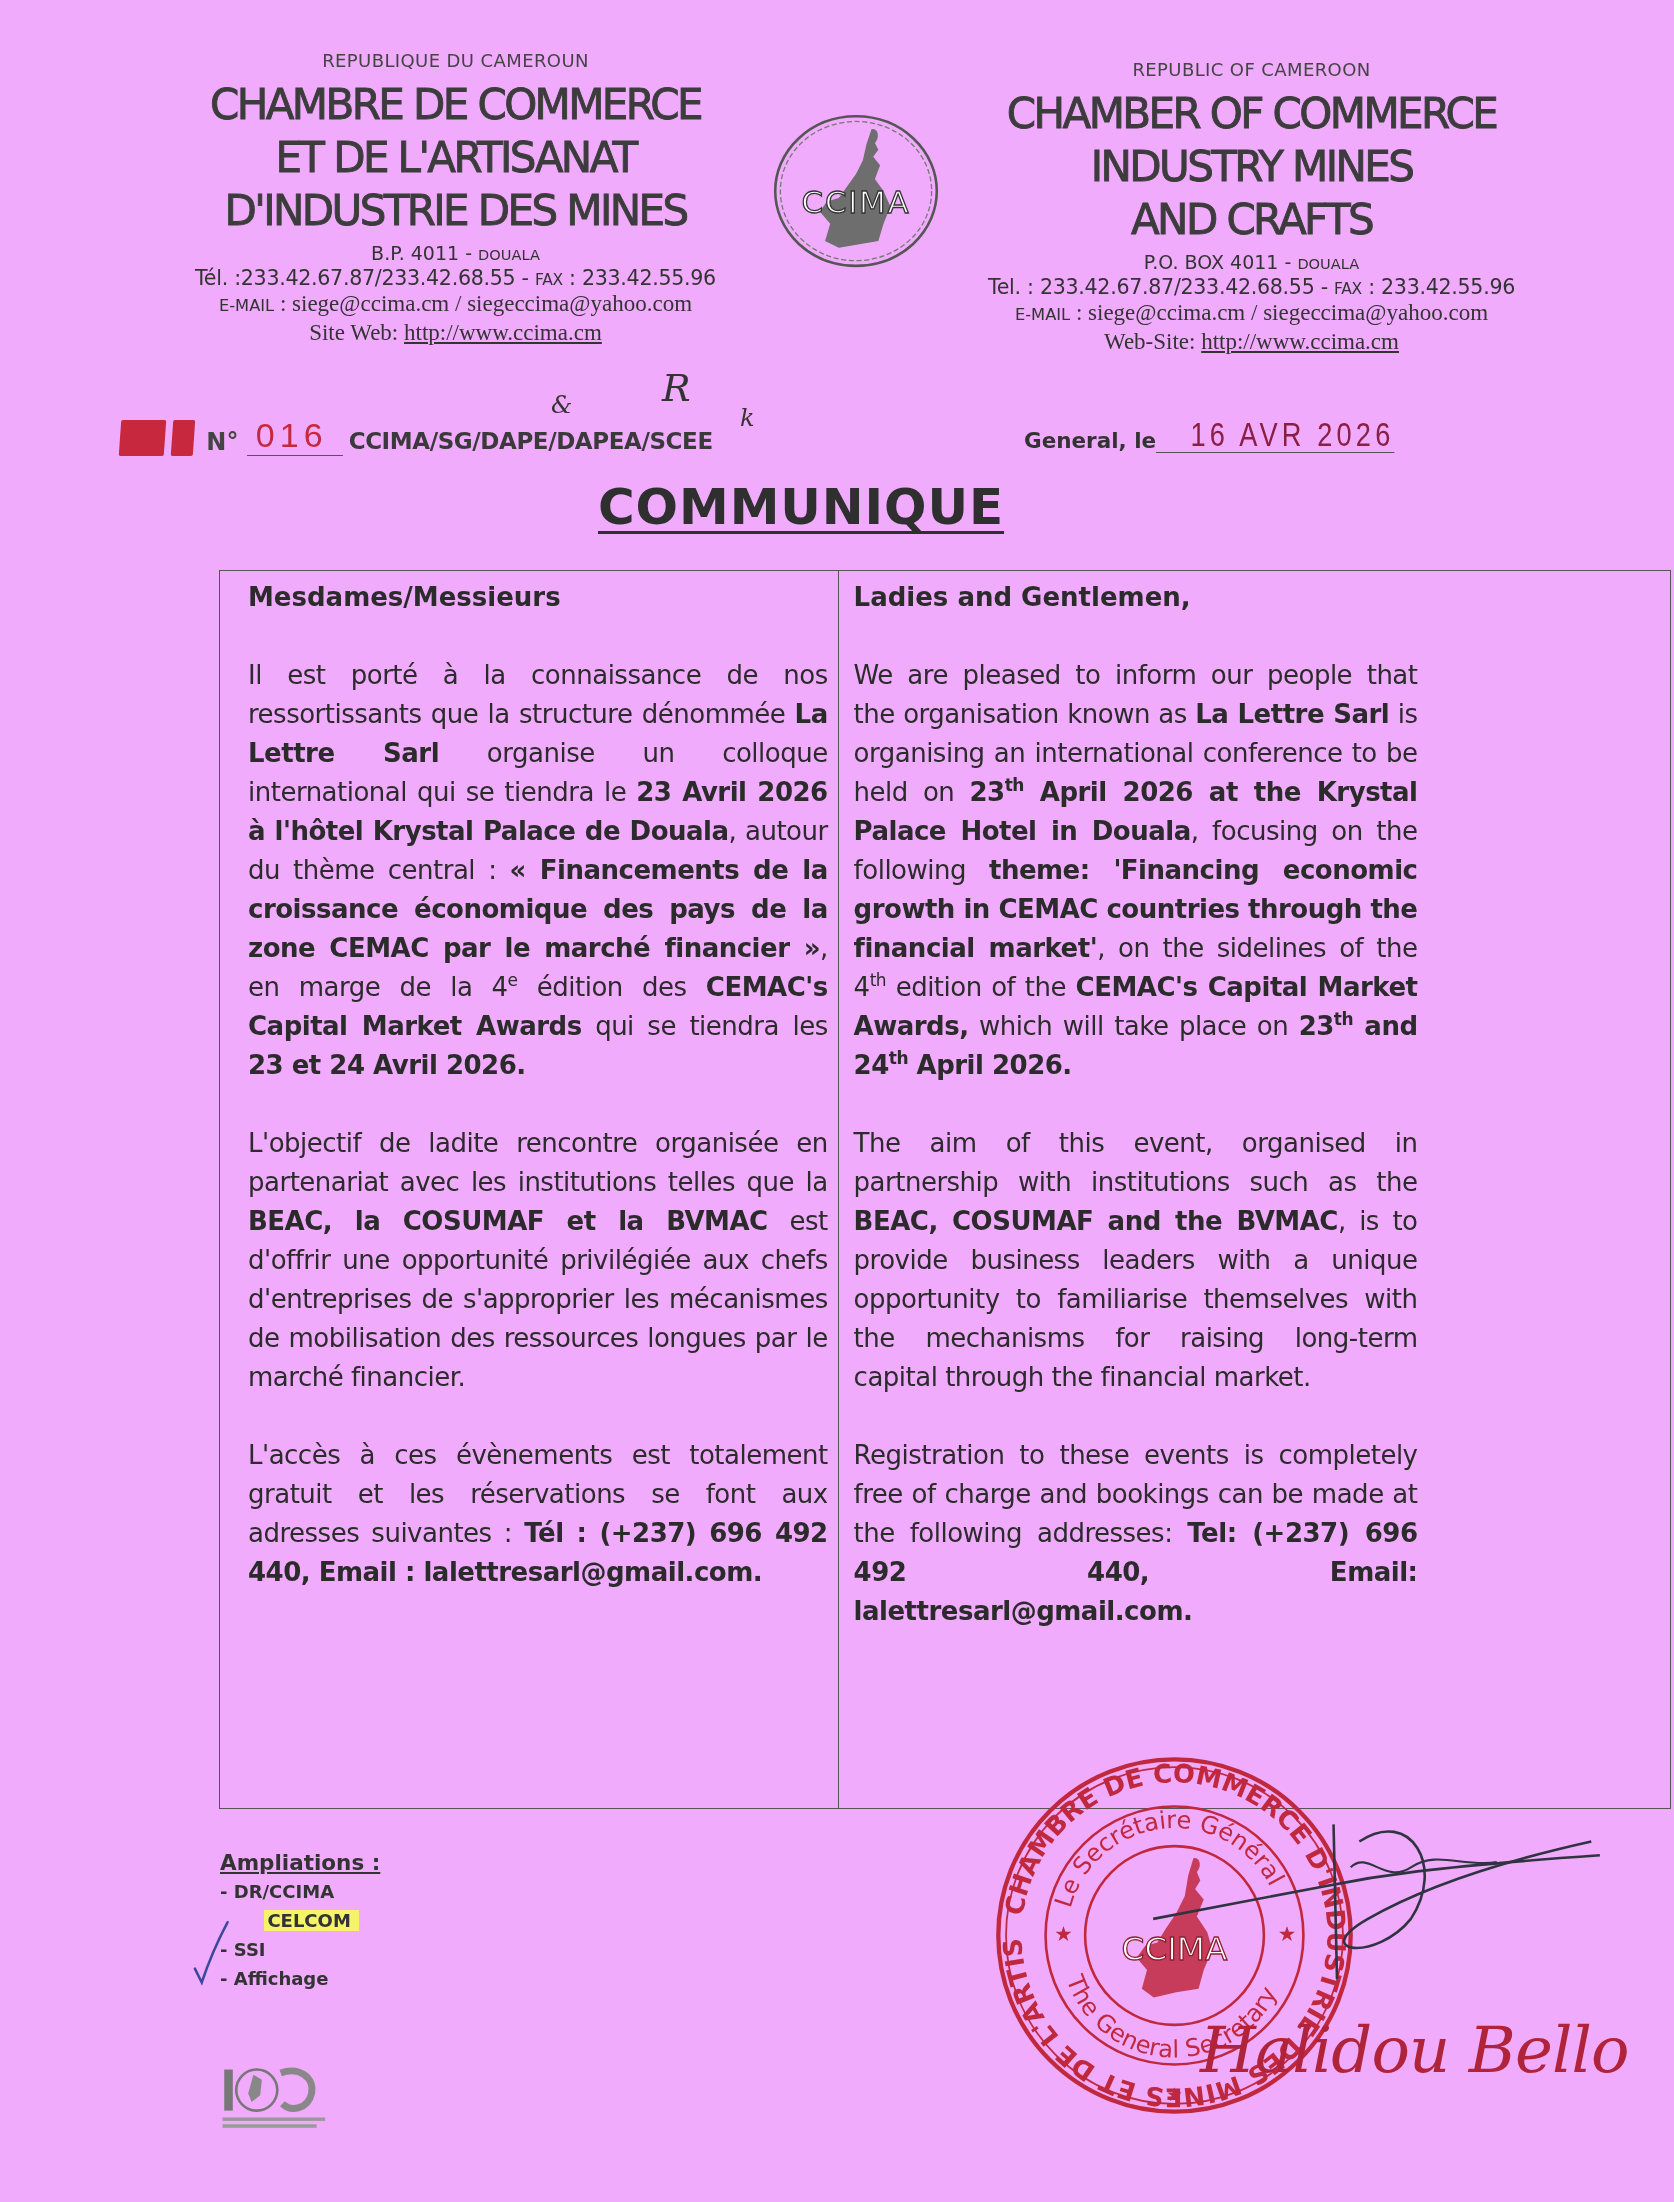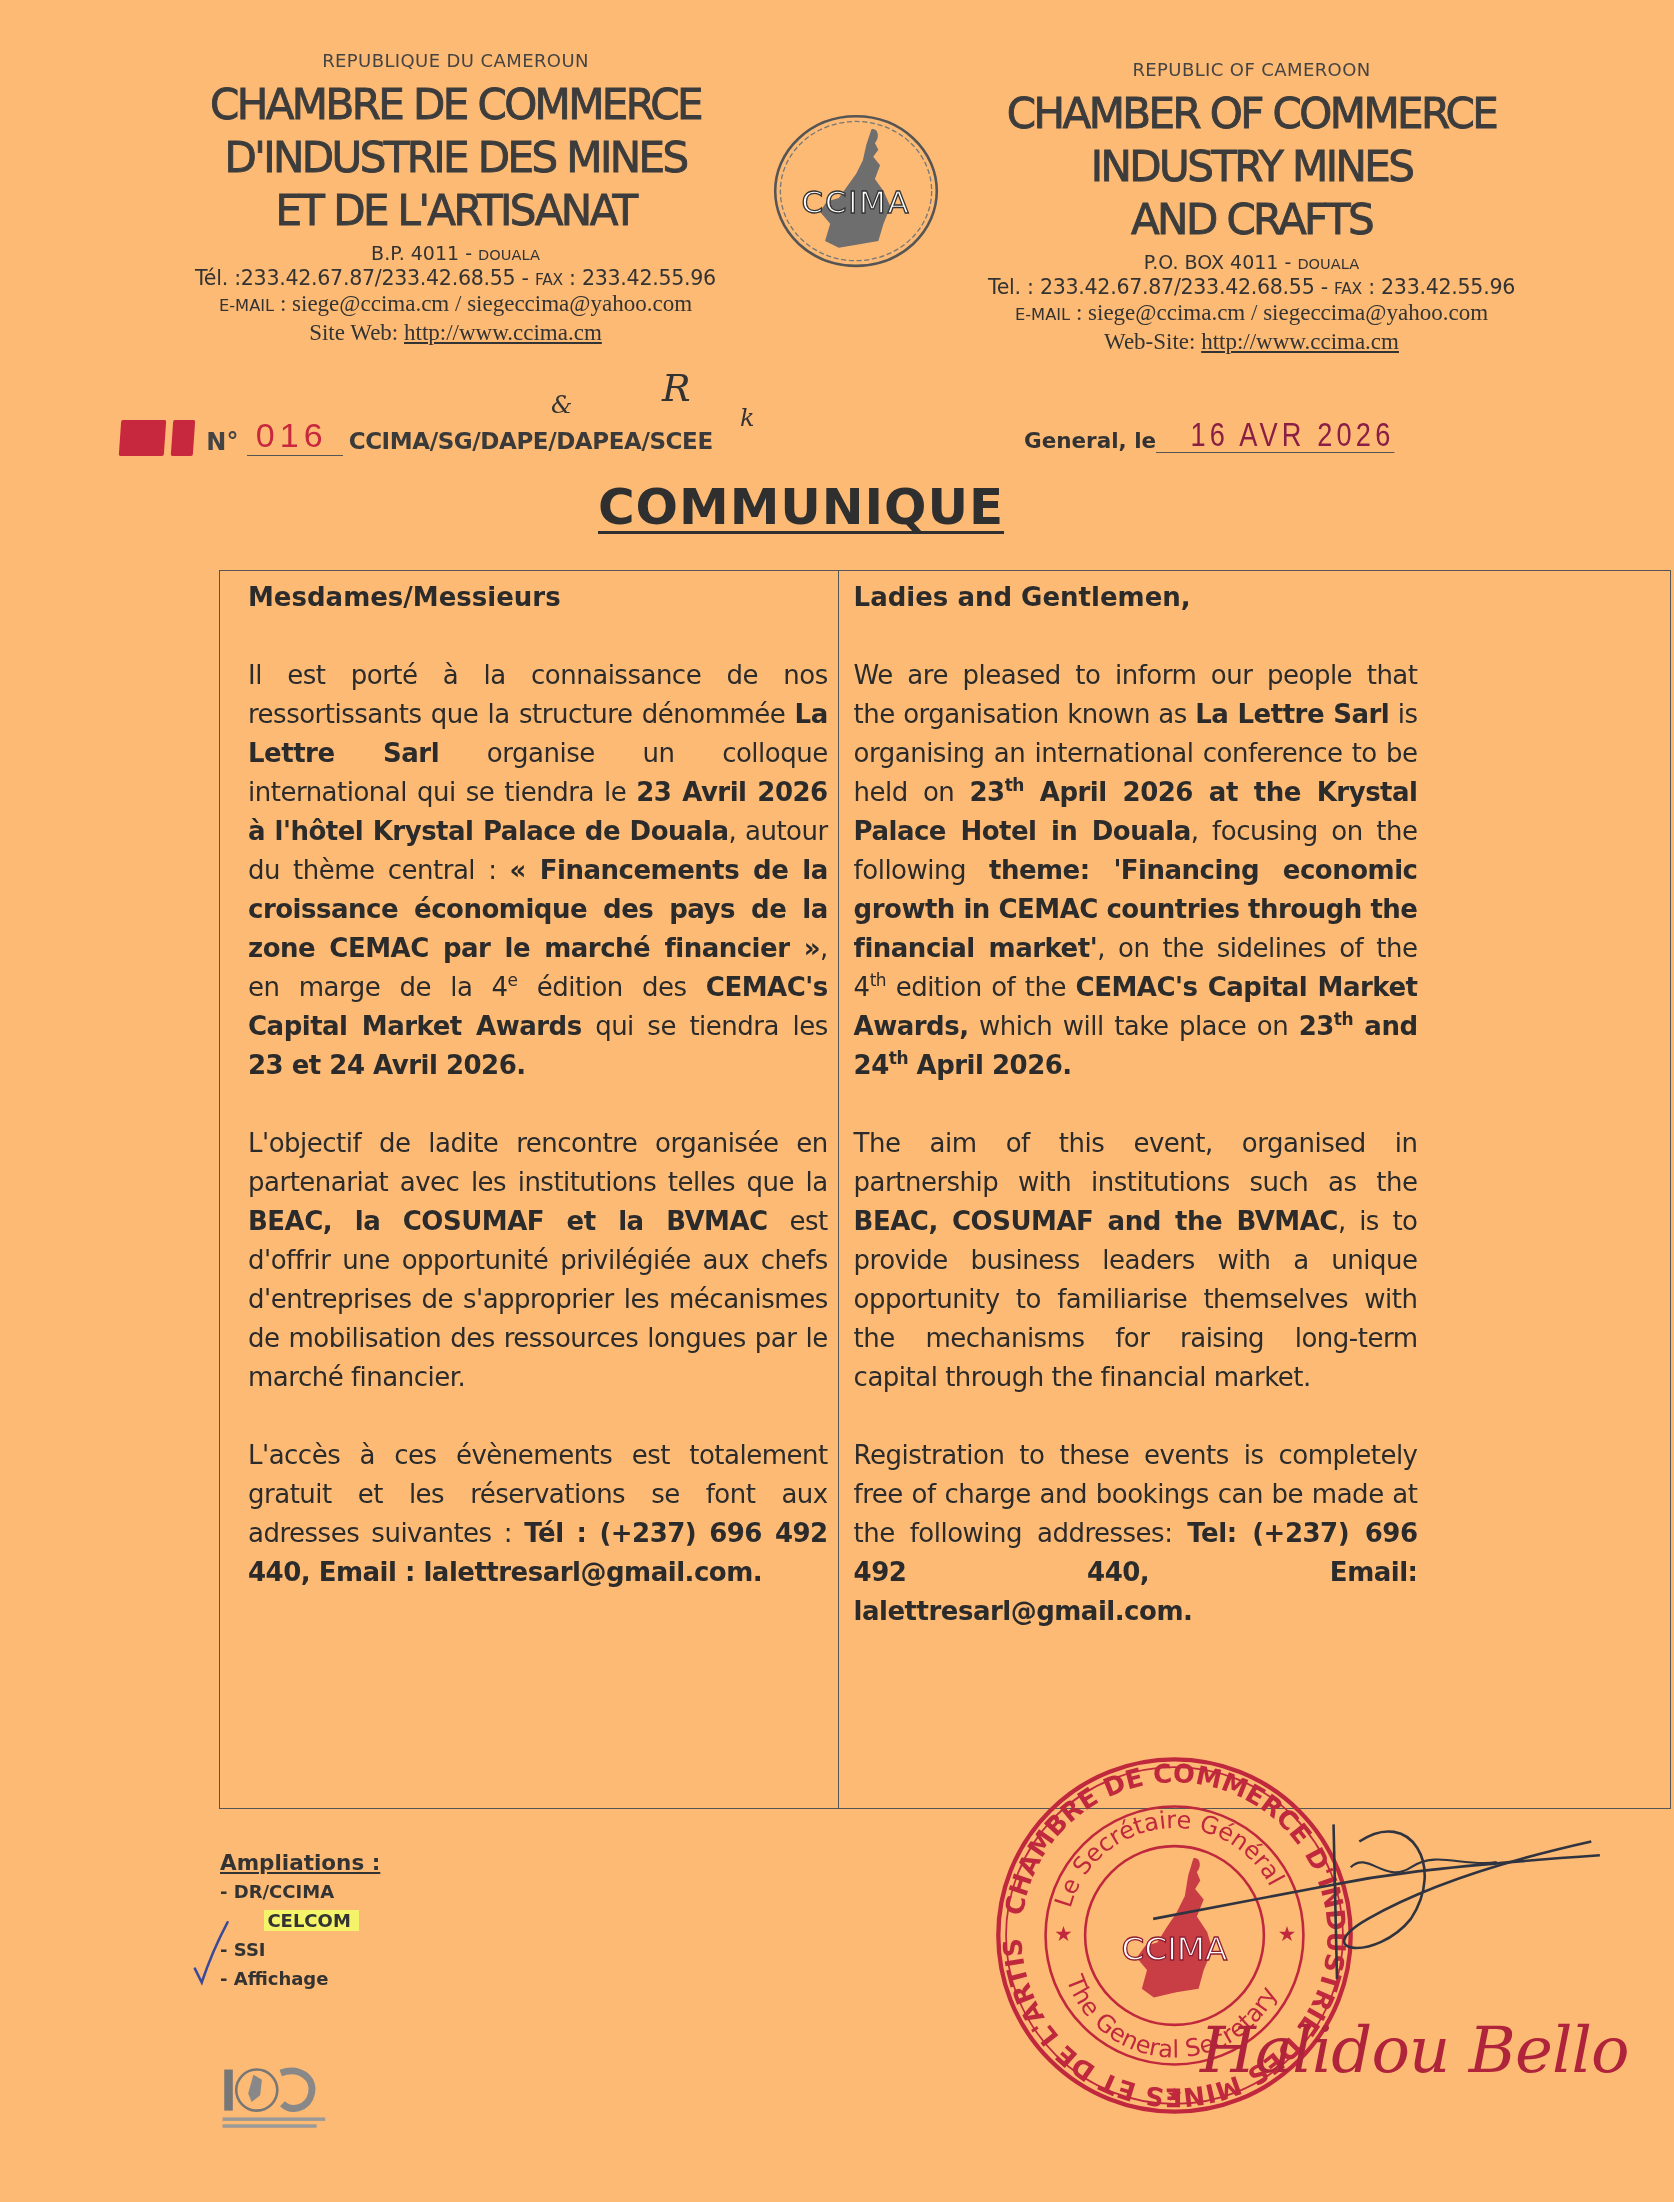--- a/index.html
+++ b/index.html
@@ -1,18 +1,18 @@
 <!DOCTYPE html>
 <html style="font-size:13.8px"><head>
   <meta charset="utf-8">
   <style>
     * { box-sizing: border-box; margin: 0; padding: 0; }
     html, body { width: 1674px; height: 2203px; background: #ffffff; overflow: hidden; }
     body { position: relative; font-family: "DejaVu Sans", sans-serif; color: #2b2b2b; }
-    .page { position: absolute; left: 0; top: 0; width: 1674px; height: 2203px; background: #fdba74; }
+    .page { position: absolute; left: 0; top: 0; width: 1674px; height: 2203px; background: #f0abfc; }
 
     
     .lh { position: absolute; text-align: center; color: #3a3a3a; }
     .lh-left { left: 146px; top: 50px; width: 619px; }
     .lh-right { left: 929px; top: 59px; width: 645px; }
     .rep { font-family: "DejaVu Sans", sans-serif; font-size: 18px; letter-spacing: 0.4px; color: #444; margin-bottom: 6.9px; }
     .org-line { font-family: "DejaVu Sans", sans-serif; font-size: 42px; font-weight: normal; letter-spacing: -2.6px; line-height: 53px; color: #3c3c3c; -webkit-text-stroke: 0.9px #3c3c3c; }
     .bp { font-family: "DejaVu Sans", sans-serif; font-size: 19px; margin-top: 5.2px; color: #333; }
     .bp .sc { font-size: 14.6px; }
     .tel { font-family: "DejaVu Sans", sans-serif; font-size: 20.6px; color: #333; margin-top: 1.7px; letter-spacing: -0.3px; }
@@ -64,22 +64,22 @@
     .anniv { position: absolute; left: 219px; top: 2061px; width: 120px; height: 77px; }
   </style>
 </head>
 <body>
 
 <div class="page">
 
   <div class="lh lh-left">
     <div class="rep">REPUBLIQUE DU CAMEROUN</div>
     <div class="org-line">CHAMBRE DE COMMERCE</div>
+    <div class="org-line">ET DE L'ARTISANAT</div>
     <div class="org-line">D'INDUSTRIE DES MINES</div>
-    <div class="org-line">ET DE L'ARTISANAT</div>
     <div class="bp"><span>B.P. 4011 - </span><span class="sc">DOUALA</span></div>
     <div class="tel"><span>Tél. :233.42.67.87/233.42.68.55 - </span><span class="sc">FAX</span><span> : 233.42.55.96</span></div>
     <div class="mail"><span class="sc">E-MAIL</span><span> : siege@ccima.cm / siegeccima@yahoo.com</span></div>
     <div class="web"><span>Site Web: </span><span class="link">http://www.ccima.cm</span></div>
   </div>
 
   <svg class="logo" viewBox="0 0 200 185">
     <ellipse cx="100" cy="92" rx="94" ry="87" fill="none" stroke="#555" stroke-width="3"></ellipse>
     <ellipse cx="100" cy="92" rx="88" ry="81" fill="none" stroke="#777" stroke-width="1.5" stroke-dasharray="6 3"></ellipse>
     <path d="M118 20 C126 18 128 30 122 36 L126 44 L120 52 L128 62 L122 78 L132 92 L140 110 L132 130 L126 150 L104 154 L80 158 L64 150 L70 130 L58 116 L66 104 L80 100 L90 86 L100 72 L108 56 L112 38 Z" fill="#6e6e6e"></path>

